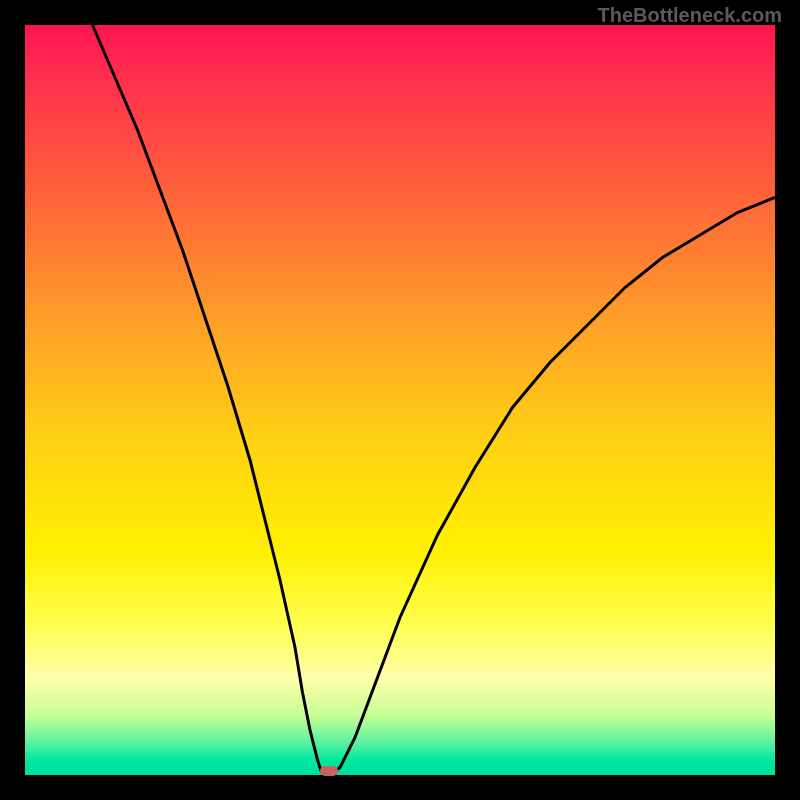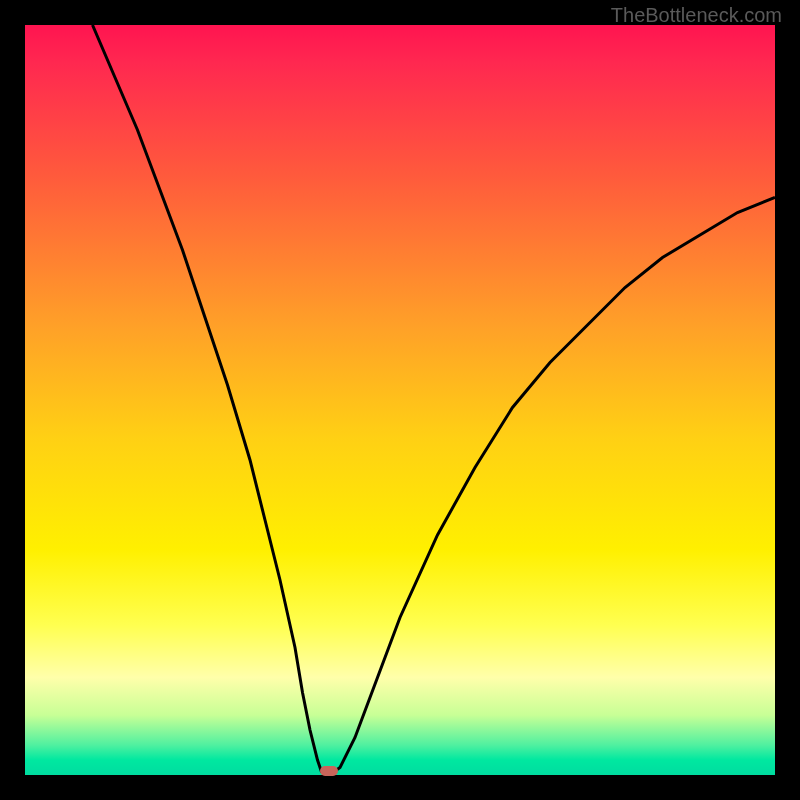--- a/index.html
+++ b/index.html
@@ -13,21 +13,21 @@
       background: #000;
       position: relative;
       font-family: Arial, sans-serif;
     }
     .watermark {
       position: absolute;
       top: 4px;
       right: 18px;
       color: #5a5a5a;
       font-size: 20px;
-      font-weight: 400;
+      font-weight: 700;
       z-index: 10;
     }
     .chart-area {
       position: absolute;
       left: 25px;
       top: 25px;
       width: 750px;
       height: 750px;
       background: linear-gradient(to bottom,
         #ff1450 0%,

